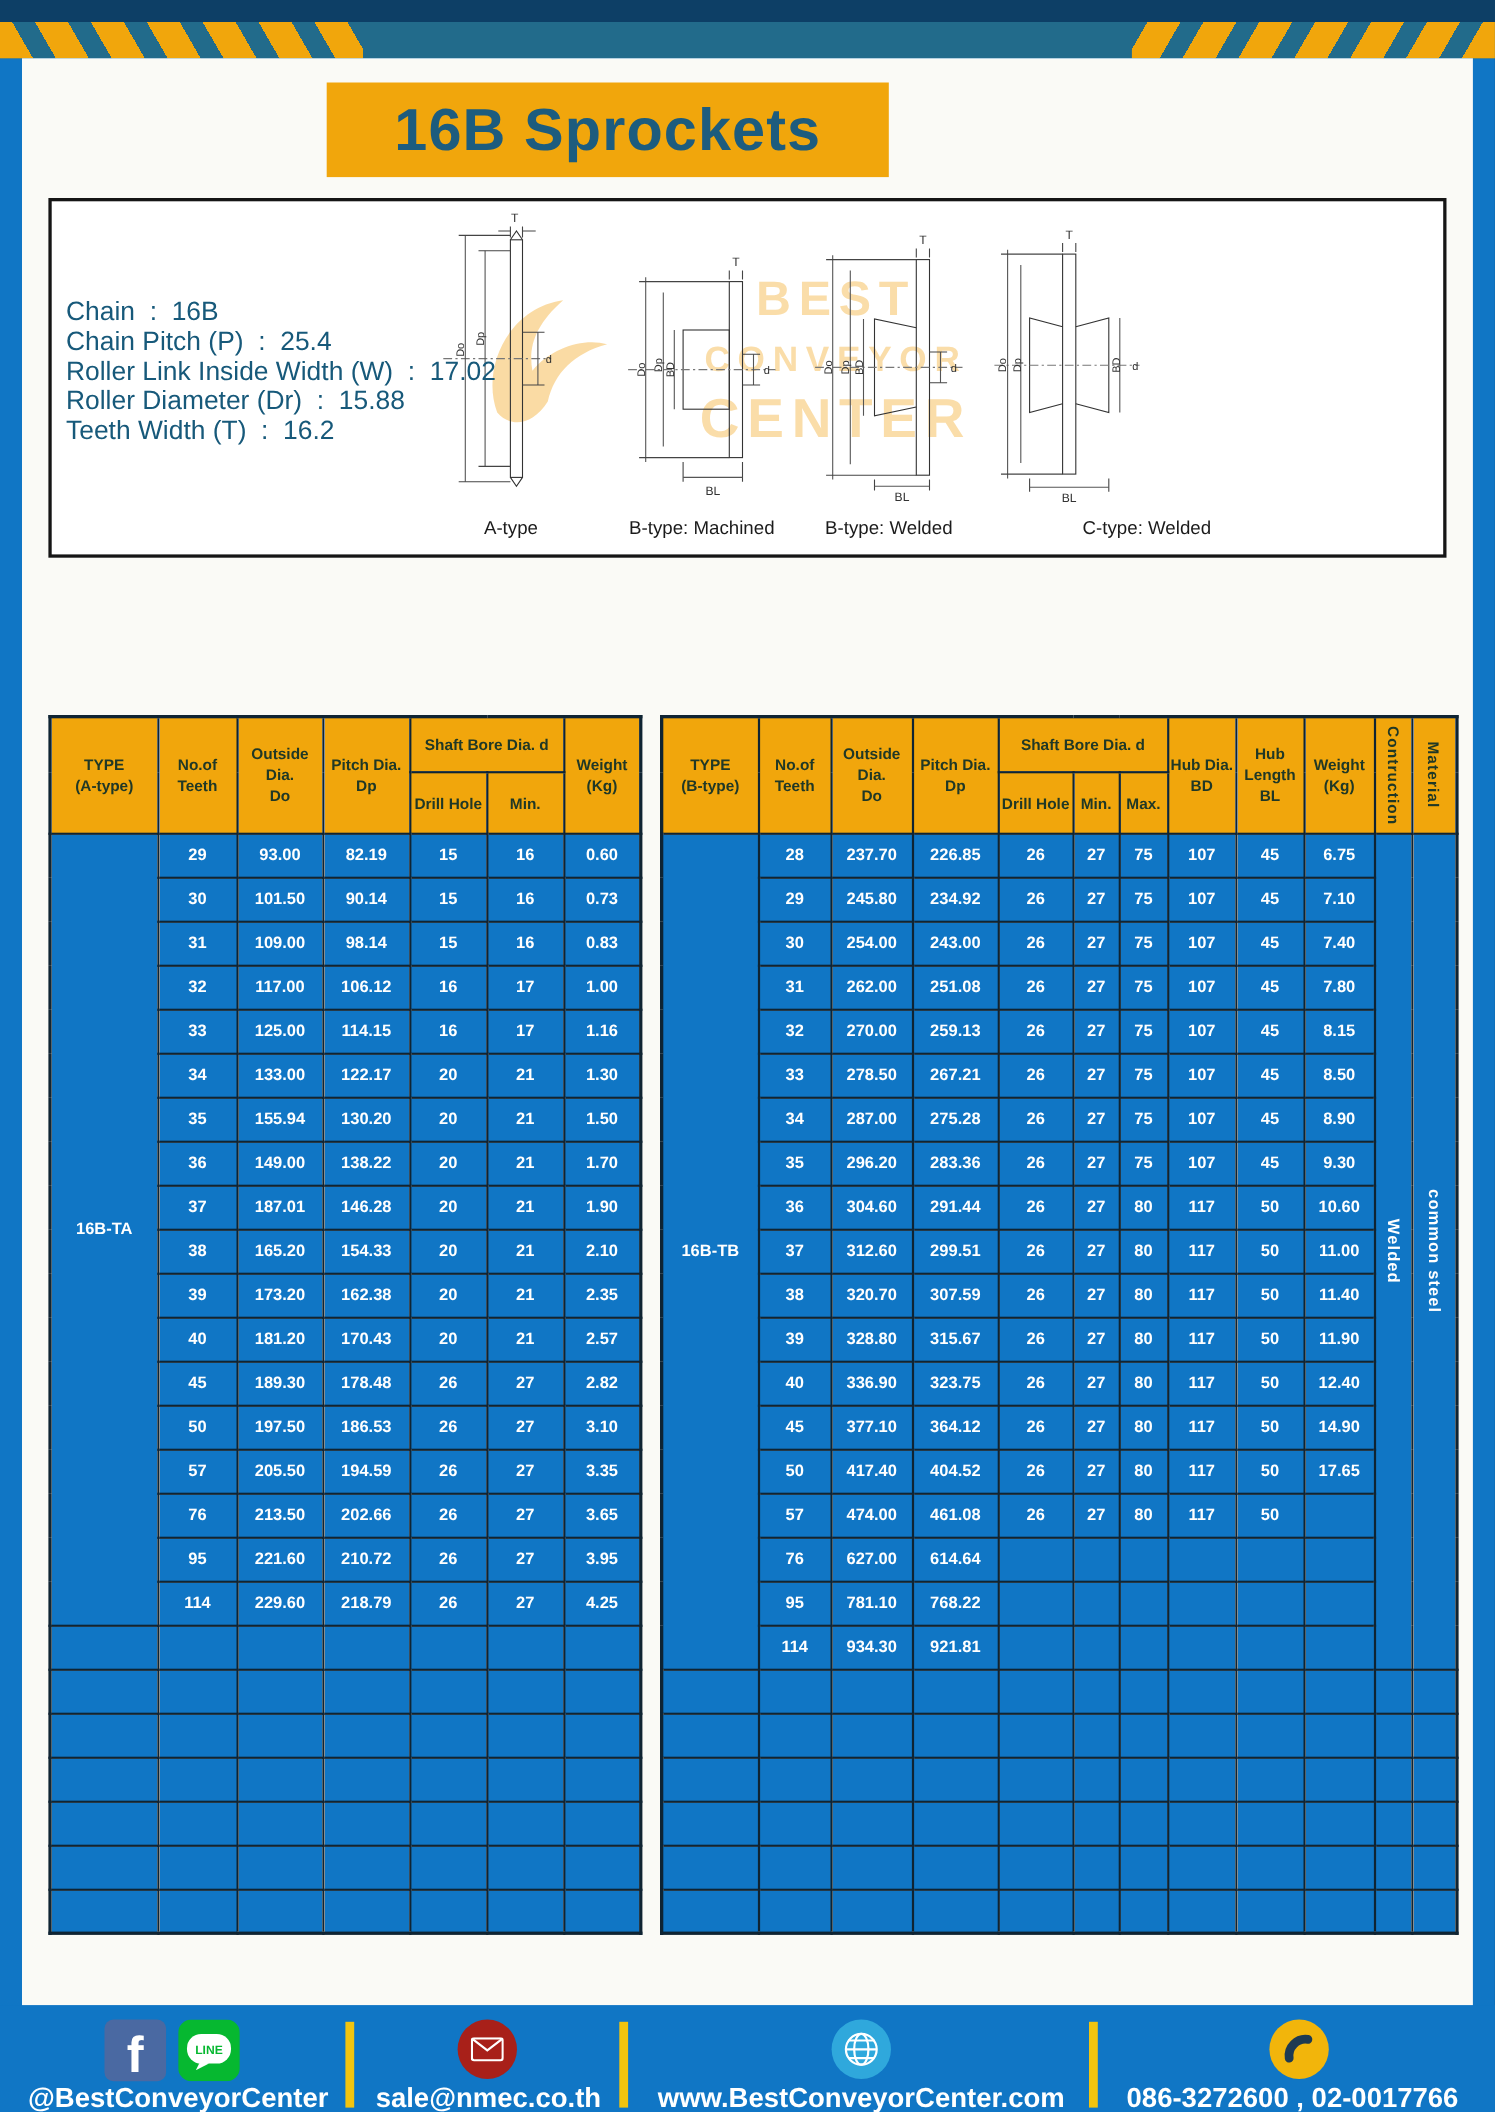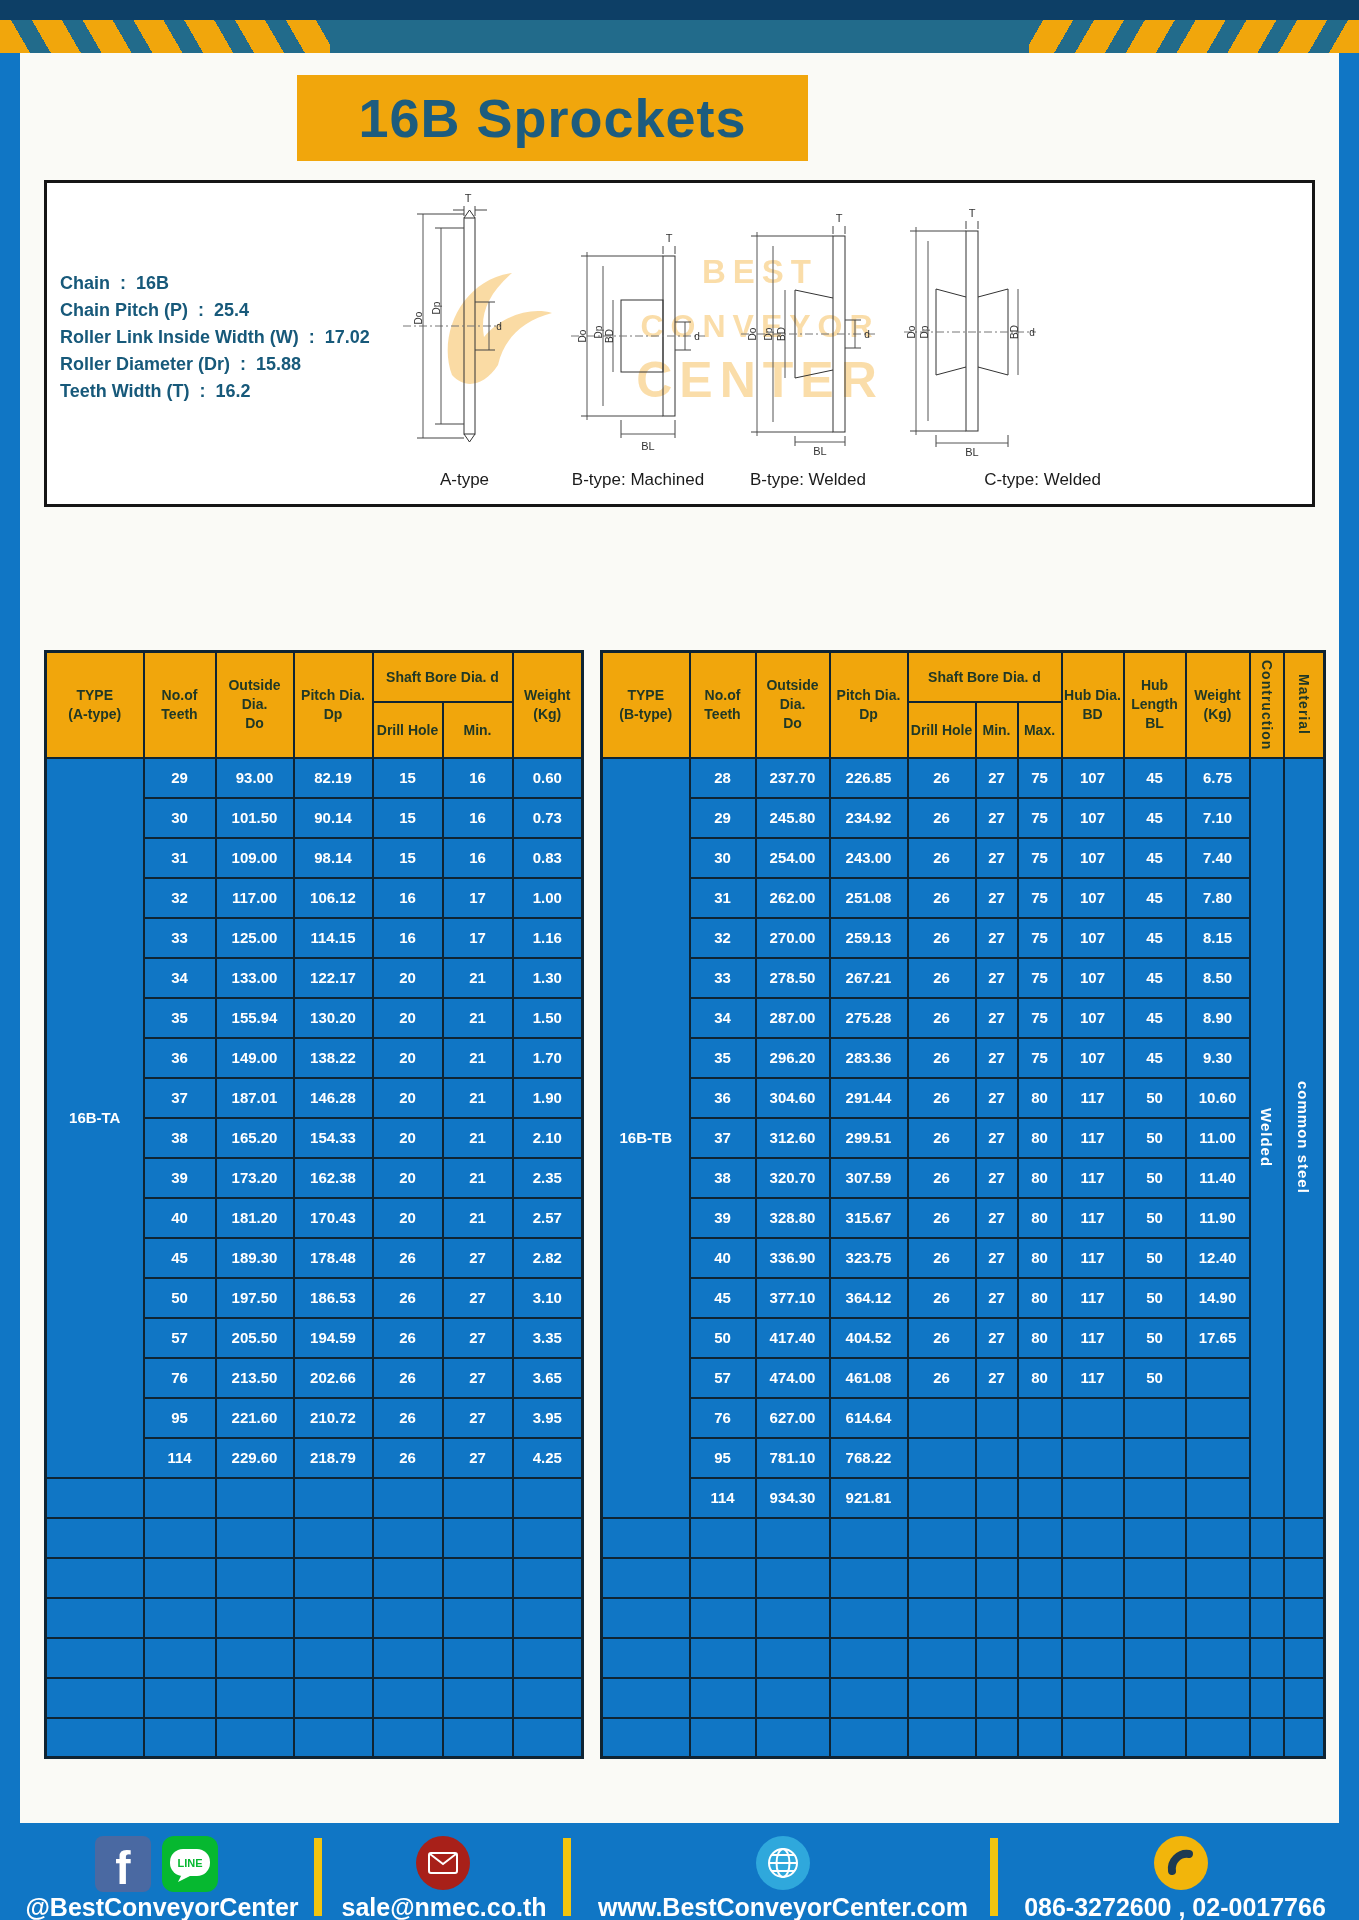--- a/index.html
+++ b/index.html
@@ -14,25 +14,25 @@
 
   .sheet{position:absolute;left:20px;top:33px;width:1319px;height:1770px;background:#FAFAF6;}
 
   .title-banner{position:absolute;left:297px;top:55px;width:511px;height:86px;background:#F1A60C;
                 display:flex;align-items:center;justify-content:center;}
   .title-banner h1{margin:0;font-size:54px;font-weight:bold;color:#1D5C7E;letter-spacing:1px;}
 
   .spec-panel{position:absolute;left:44px;top:160px;width:1271px;height:327px;background:#FFFFFF;
               border:3px solid #151515;box-sizing:border-box;}
   .spec-text{position:absolute;left:60px;top:250px;z-index:3;}
-  .spec-line{font-size:18px;font-weight:bold;color:#17597A;line-height:27px;white-space:pre;}
+  .spec-line{font-size:24px;font-weight:normal;color:#17597A;line-height:27px;white-space:pre;}
 
   .watermark{position:absolute;left:470px;top:225px;width:580px;text-align:center;z-index:1;
              color:rgba(243,166,30,0.38);font-weight:bold;letter-spacing:7px;line-height:54px;}
-  .watermark .wm1{font-size:33px;}
+  .watermark .wm1{font-size:44px;}
   .watermark .wm2{font-size:32px;}
   .watermark .wm3{font-size:50px;}
   .wm-logo{position:absolute;left:432px;top:235px;z-index:1;opacity:.4;}
 
   .drawing{position:absolute;z-index:2;}
   .drawing svg{display:block;}
   .draw-label{position:absolute;top:450px;z-index:2;font-size:17px;color:#1b1b1b;text-align:center;}
 
   
   .tblwrap{position:absolute;z-index:2;}

